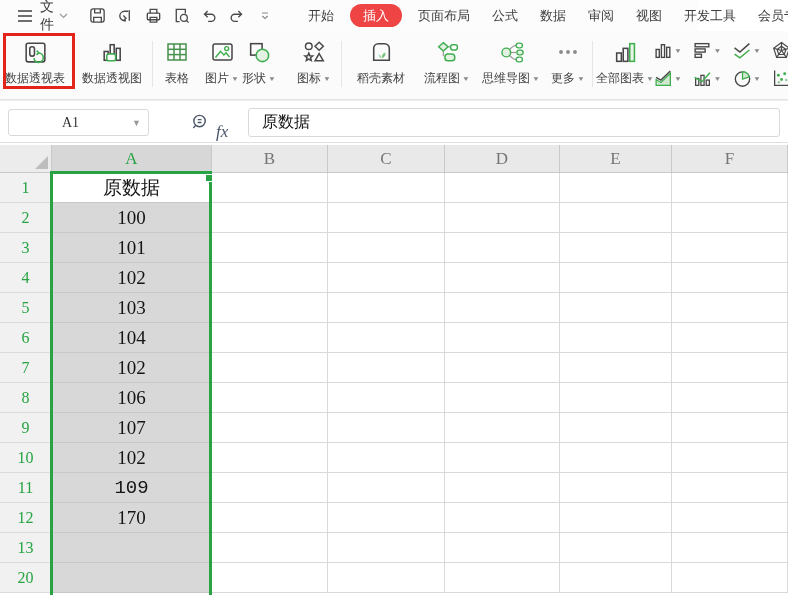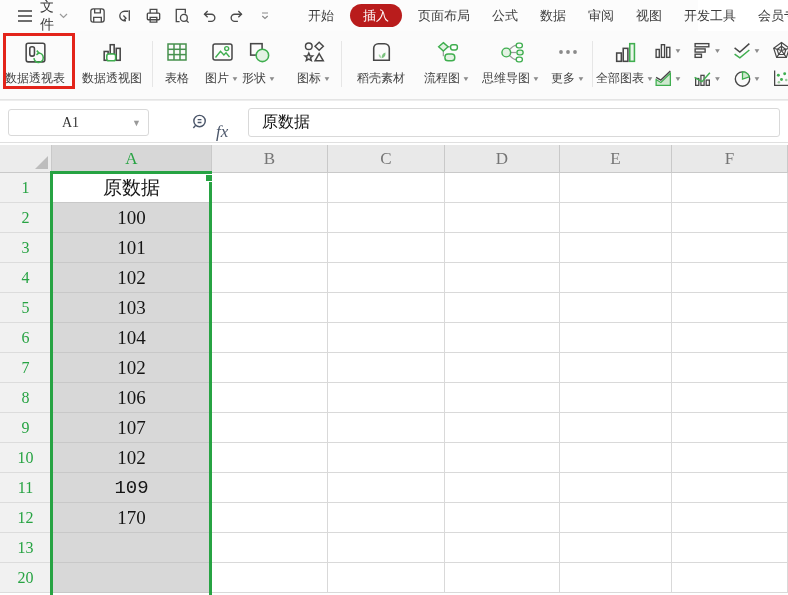--- a/index.html
+++ b/index.html
@@ -11,21 +11,21 @@
   .topbar { position:absolute; left:0; top:0; width:698px; height:31px; background:#fcfcfc; display:flex; align-items:center; }
   .hamburger { margin-left:17px; display:inline-flex; }
   .file-menu { display:flex; align-items:center; margin-left:7px; font-size:14px; color:#3a3a3a; cursor:default; }
   .file-menu .lbl { letter-spacing:1px; }
   .chev { margin-left:4px; display:inline-flex; }
   .tb-divider { width:1px; height:16px; background:#e3e3e3; margin:0 9px 0 10px; }
   .qicons { display:flex; align-items:center; gap:8px; }
   .qicon { display:inline-flex; width:20px; height:20px; align-items:center; justify-content:center; }
   .tabs { display:flex; align-items:center; margin-left:22px; }
   .tab { font-size:13px; color:#3d3d3d; padding:0 11px; line-height:31px; white-space:nowrap; cursor:default; }
-  .tab.active { background:#b91c1c; color:#fff; border-radius:12px; line-height:19px; padding:2px 13px; margin:14px 5px; }
+  .tab.active { background:#ef4444; color:#fff; border-radius:12px; line-height:19px; padding:2px 13px; margin:14px 5px; }
 
   
   .ribbon { position:absolute; left:0; top:31px; width:788px; height:69px; background:#fbfbfb; border-bottom:1px solid #e4e4e4; }
   .rbtn { position:absolute; top:4px; height:58px; display:flex; flex-direction:column; align-items:center; justify-content:flex-start; cursor:default; }
   .rbtn .ric { height:34px; display:flex; align-items:center; justify-content:center; }
   .rbtn .rlabel { font-size:12px; color:#424242; white-space:nowrap; display:flex; align-items:center; margin-top:1px; }
   .arr { font-size:8px; color:#8b8b8b; margin-left:2px; transform:scaleY(.8); }
   .rdivider { position:absolute; top:10px; width:1px; height:46px; background:#e6e6e6; }
   .redbox { position:absolute; left:3px; top:2px; width:72px; height:56px; border:3px solid #e3241a; z-index:6; pointer-events:none; }
   .chartgrid { position:absolute; left:654px; top:3px; width:134px; height:62px; }

